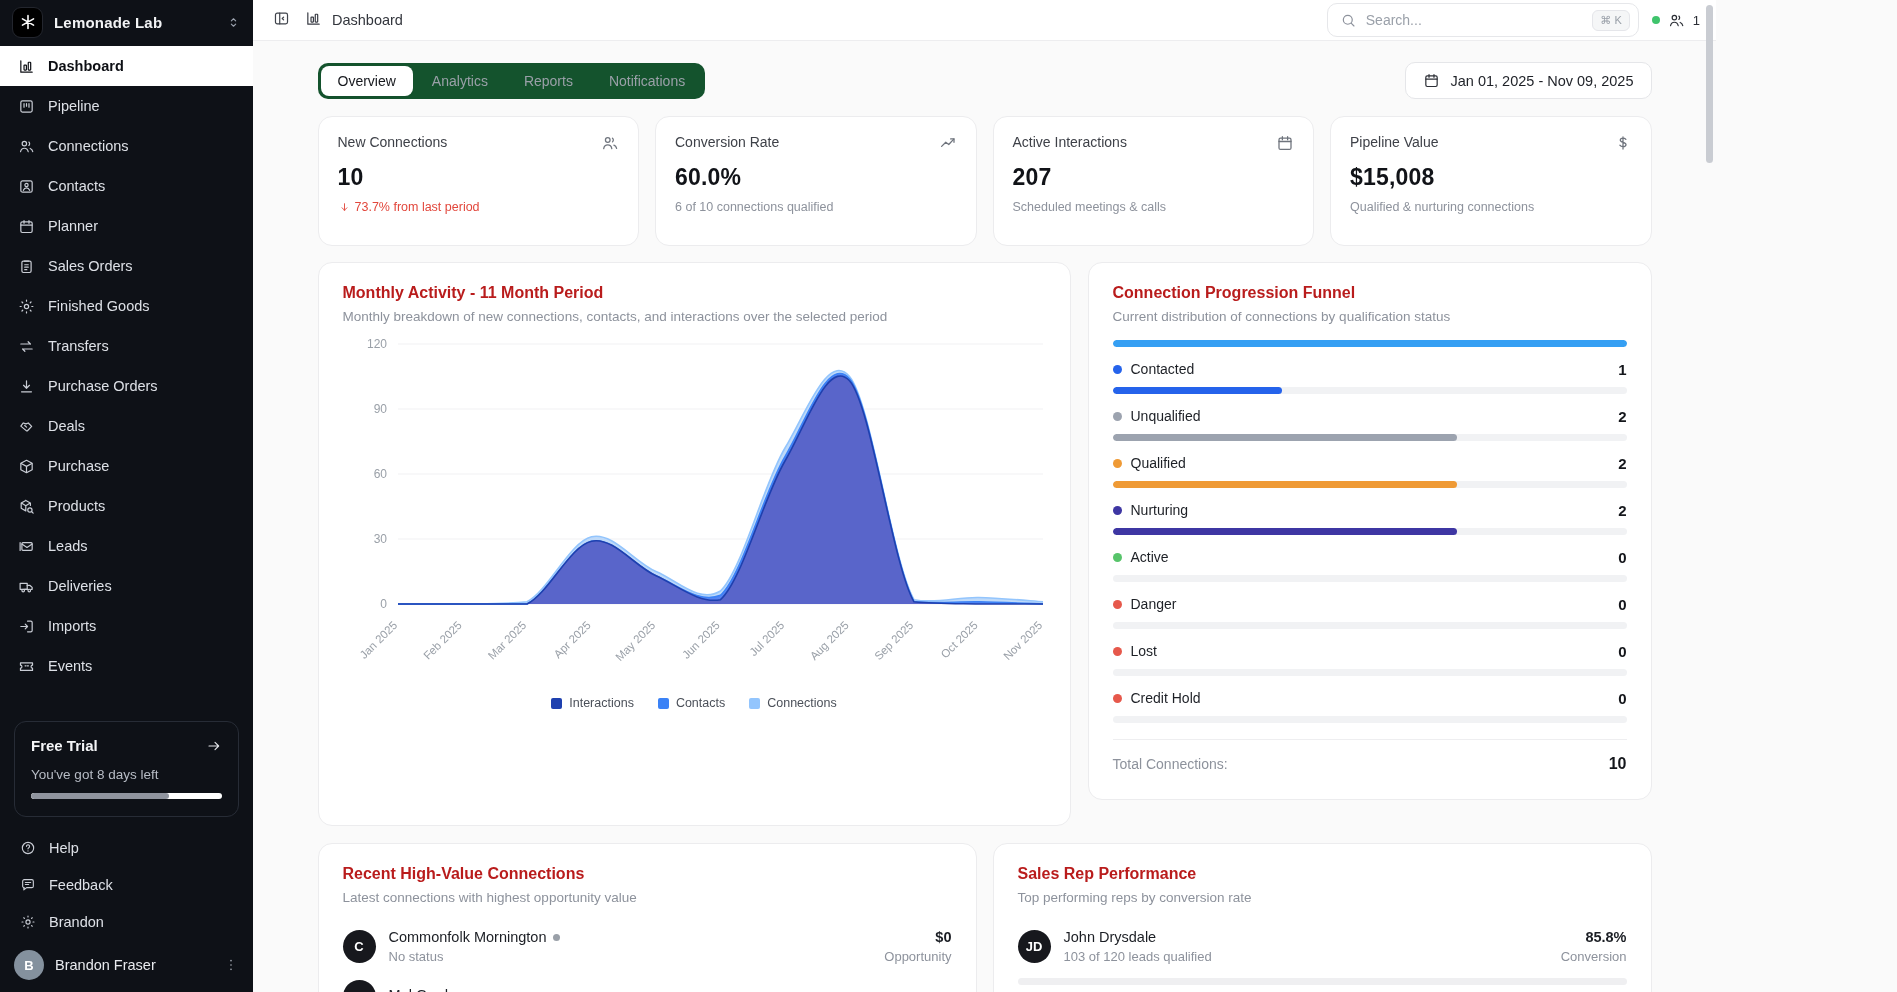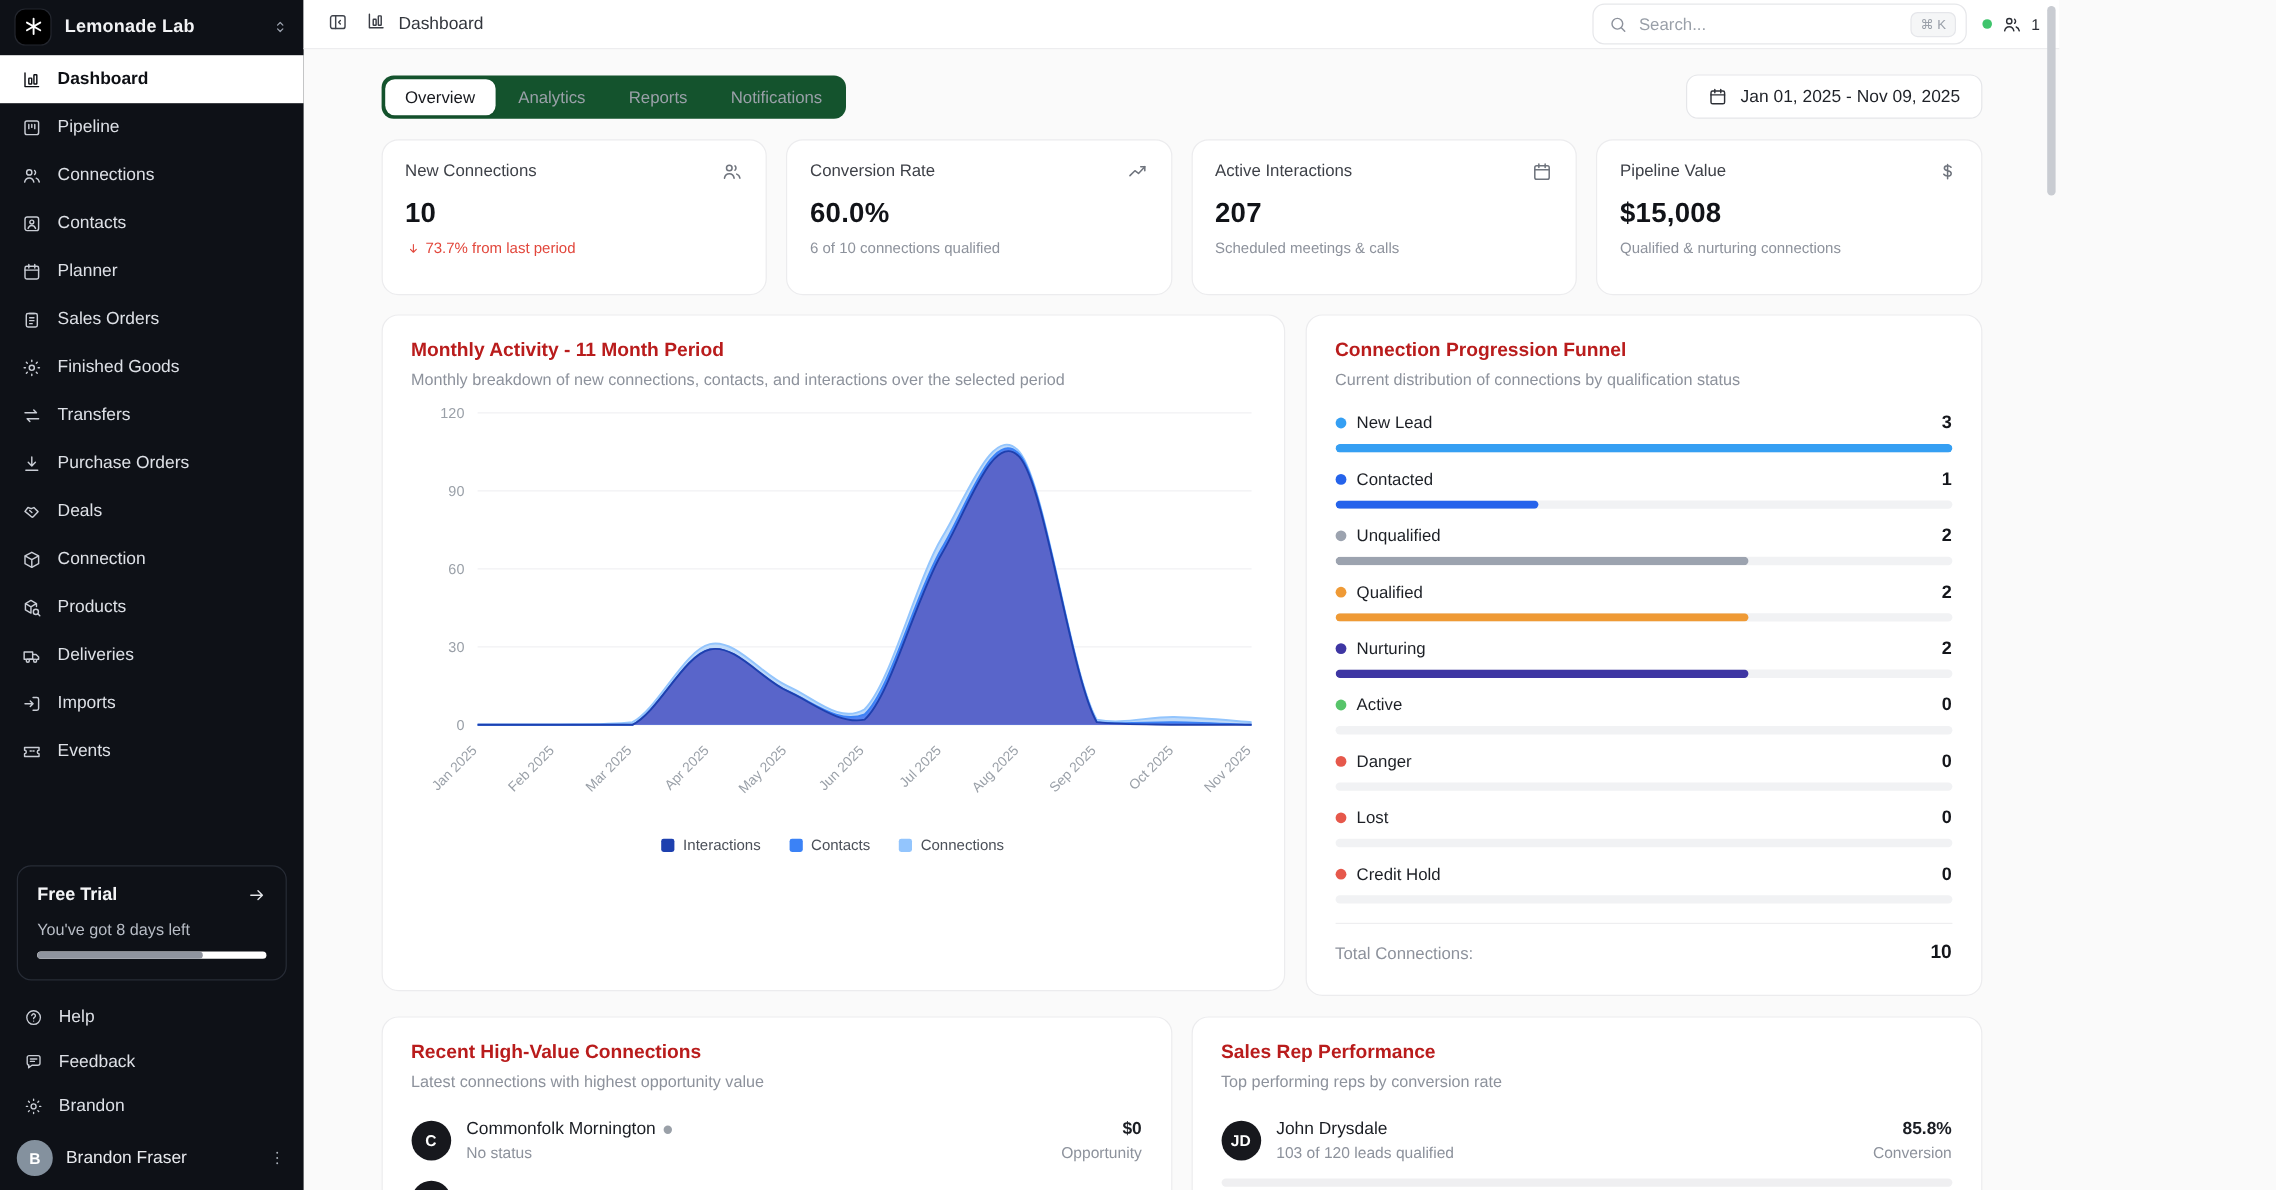--- a/index.html
+++ b/index.html
@@ -221,31 +221,40 @@
           </span>
     <span>Deals</span>
         </div>
         <div class="side-item">
           <span class="si-icon">
             <svg width="17" height="17" viewBox="0 0 24 24" fill="none" stroke="currentColor" stroke-width="1.7" stroke-linecap="round" stroke-linejoin="round">
               <path d="M12 3.2 20 7.5v9L12 20.8 4 16.5v-9L12 3.2z"></path>
               <path d="M4.5 7.7 12 11.8l7.5-4.1M12 11.8v8.6"></path>
             </svg>
           </span>
-    <span>Connection</span>
+    <span>Purchase</span>
         </div>
         <div class="side-item">
           <span class="si-icon">
             <svg width="17" height="17" viewBox="0 0 24 24" fill="none" stroke="currentColor" stroke-width="1.7" stroke-linecap="round" stroke-linejoin="round">
               <path d="M11 3.4 17.5 7v3.5M11 3.4 4.5 7v7.5l6.5 3.7V11M4.8 7.2 11 11l6.2-3.8"></path>
               <circle cx="16.8" cy="16.8" r="3"></circle>
               <path d="m19.1 19.1 2.3 2.3"></path>
             </svg>
           </span>
     <span>Products</span>
+        </div>
+        <div class="side-item">
+          <span class="si-icon">
+            <svg width="17" height="17" viewBox="0 0 24 24" fill="none" stroke="currentColor" stroke-width="1.7" stroke-linecap="round" stroke-linejoin="round">
+              <rect x="5.5" y="6.5" width="14.5" height="11" rx="1.5"></rect>
+              <path d="m5.5 8.5 7.2 4.8L20 8.5M3 6.5v11"></path>
+            </svg>
+          </span>
+    <span>Leads</span>
         </div>
         <div class="side-item">
           <span class="si-icon">
             <svg width="17" height="17" viewBox="0 0 24 24" fill="none" stroke="currentColor" stroke-width="1.7" stroke-linecap="round" stroke-linejoin="round">
               <path d="M3 7.5h10v8.5H3z"></path>
               <path d="M13 10.5h4l3 2.8v2.7h-1.8"></path>
               <circle cx="7.3" cy="17.7" r="1.8"></circle>
               <circle cx="15.9" cy="17.7" r="1.8"></circle>
               <path d="M9.1 16h5"></path>
             </svg>
@@ -501,25 +510,20 @@
     <span class="legend-label">Connections</span>
                 </div>
               </div>
           </section>
 
           <section class="panel funnel-panel">
             <div class="panel-title">Connection Progression Funnel</div>
             <div class="panel-sub">Current distribution of connections by qualification status</div>
             <div class="f-rows" id="funnel-rows">
                 <div class="f-row">
-                  <div class="f-top">
-      <span class="f-dot" style="background:#359ff3"></span>
-      <span class="f-label">New Lead</span>
-      <span class="f-count">3</span>
-    </div>
     <div class="f-track">
                     <div class="f-fill" style="width:100%;background:#359ff3"></div>
                   </div>
                 </div>
                 <div class="f-row">
                   <div class="f-top">
       <span class="f-dot" style="background:#2563eb"></span>
       <span class="f-label">Contacted</span>
       <span class="f-count">1</span>
     </div>

